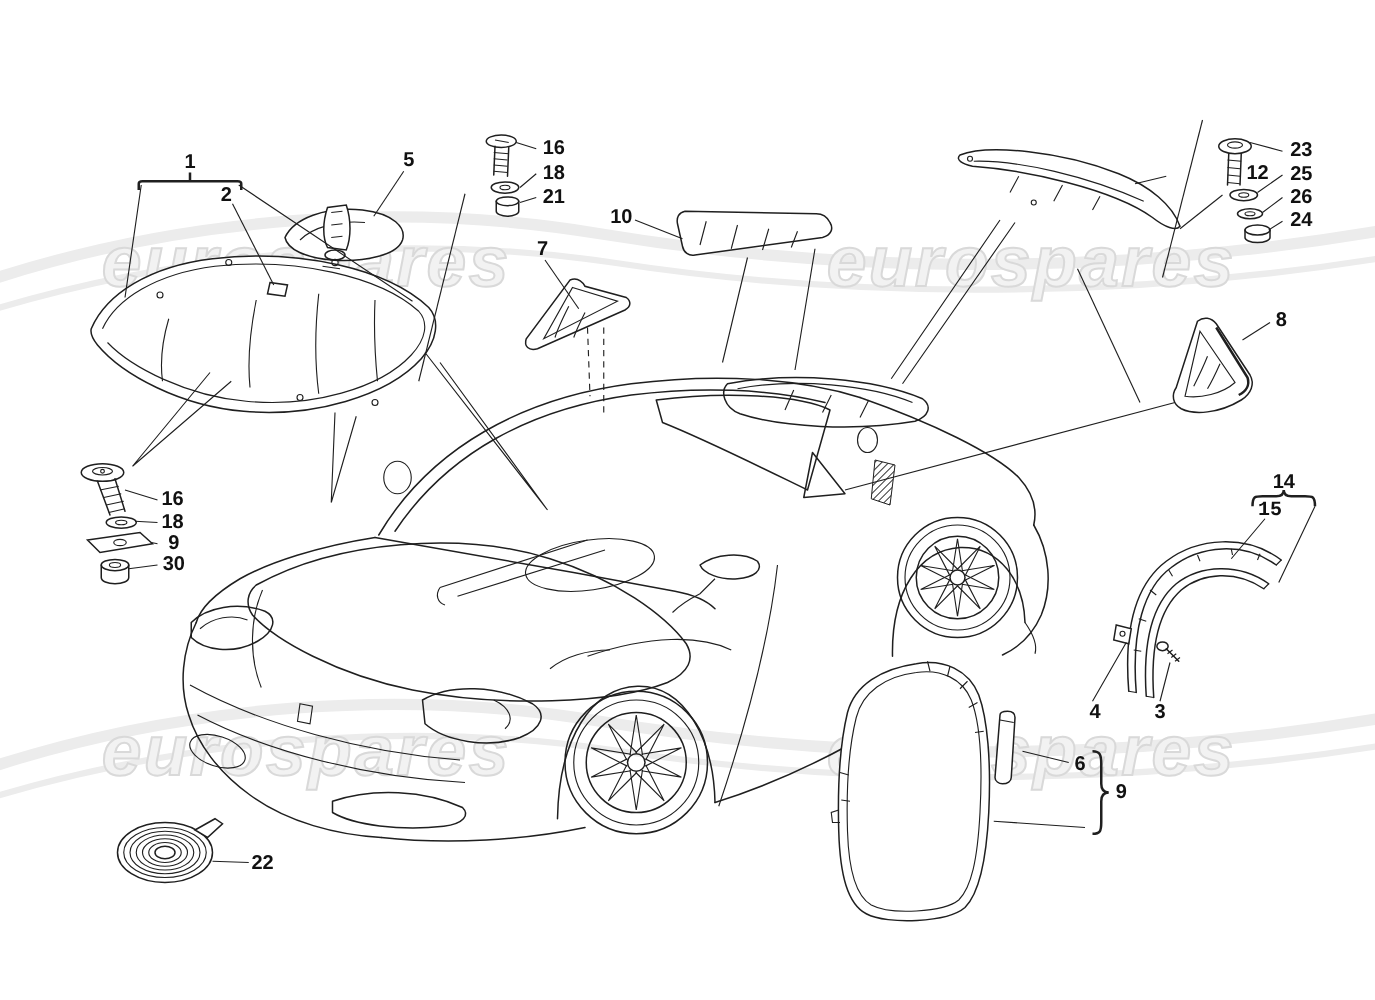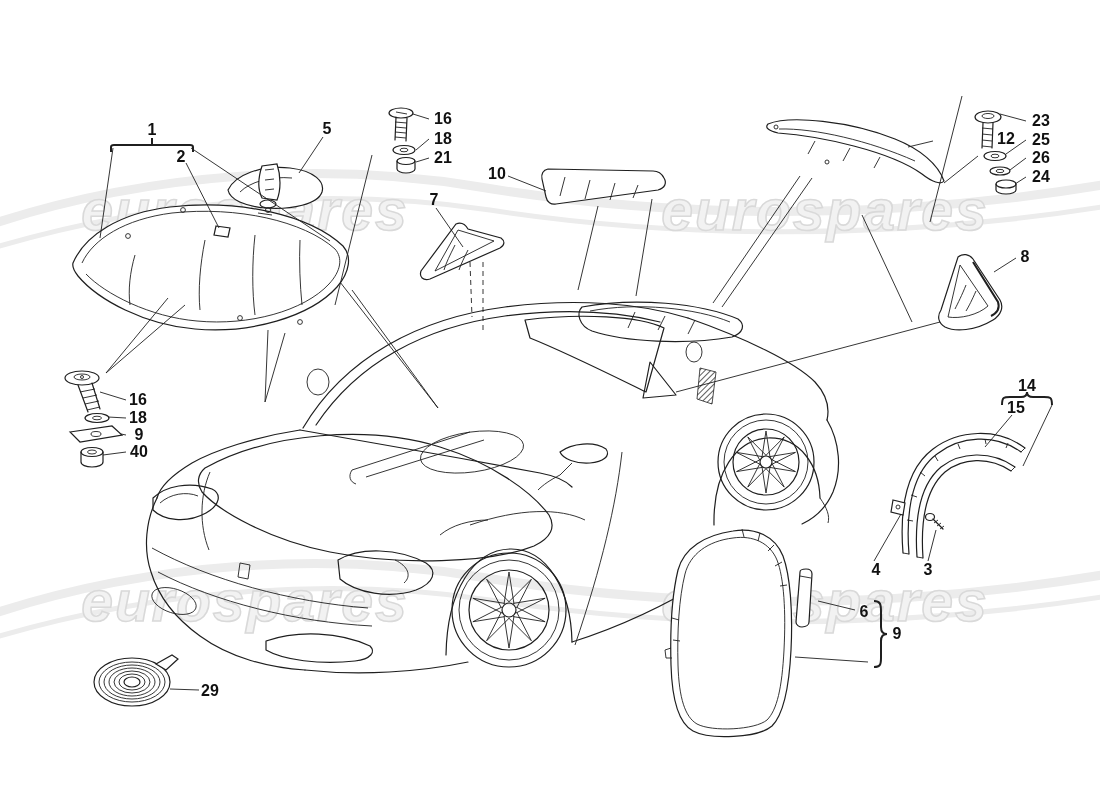--- a/index.html
+++ b/index.html
@@ -351,22 +351,22 @@
     <div class="callout" style="left: 497px; top: 174px;">10</div>
     <div class="callout" style="left: 1006px; top: 139px;">12</div>
     <div class="callout" style="left: 1041px; top: 121px;">23</div>
     <div class="callout" style="left: 1041px; top: 140px;">25</div>
     <div class="callout" style="left: 1041px; top: 158px;">26</div>
     <div class="callout" style="left: 1041px; top: 177px;">24</div>
     <div class="callout" style="left: 1025px; top: 257px;">8</div>
     <div class="callout" style="left: 138px; top: 400px;">16</div>
     <div class="callout" style="left: 138px; top: 418px;">18</div>
     <div class="callout" style="left: 139px; top: 435px;">9</div>
-    <div class="callout" style="left: 139px; top: 452px;">40</div>
+    <div class="callout" style="left: 139px; top: 452px;">30</div>
     <div class="callout" style="left: 1027px; top: 386px;">14</div>
-    <div class="callout" style="left: 1016px; top: 408px;">15</div>
+    <div class="callout" style="left: 1016px; top: 408px; font-family: Liberation Mono, monospace;">15</div>
     <div class="callout" style="left: 876px; top: 570px;">4</div>
     <div class="callout" style="left: 928px; top: 570px;">3</div>
     <div class="callout" style="left: 864px; top: 612px;">6</div>
     <div class="callout" style="left: 897px; top: 634px;">9</div>
-    <div class="callout" style="left: 210px; top: 691px;">29</div>
+    <div class="callout" style="left: 210px; top: 691px;">22</div>
   </div>
 </div>
 
 </body></html>

